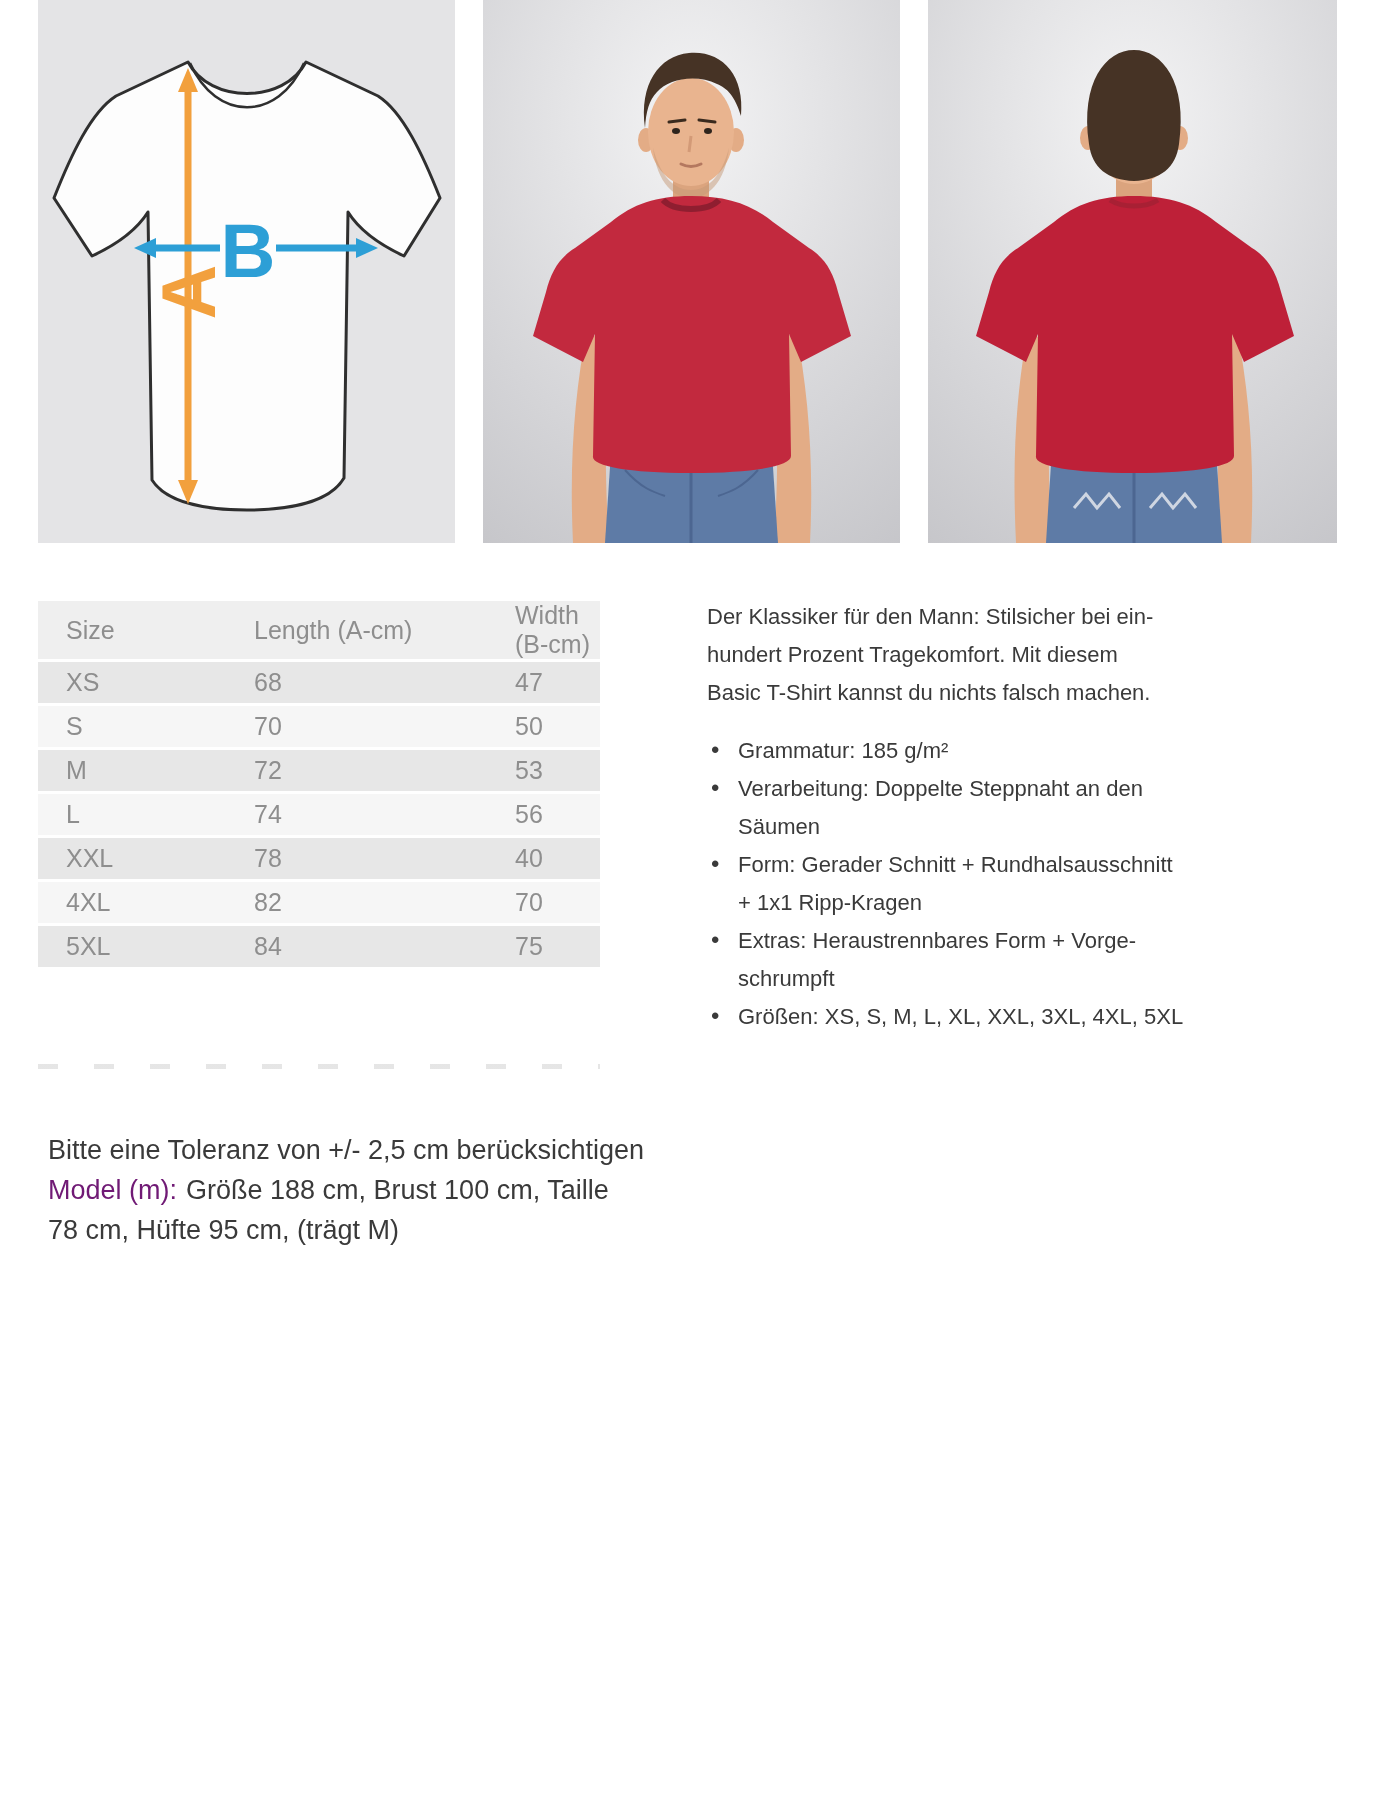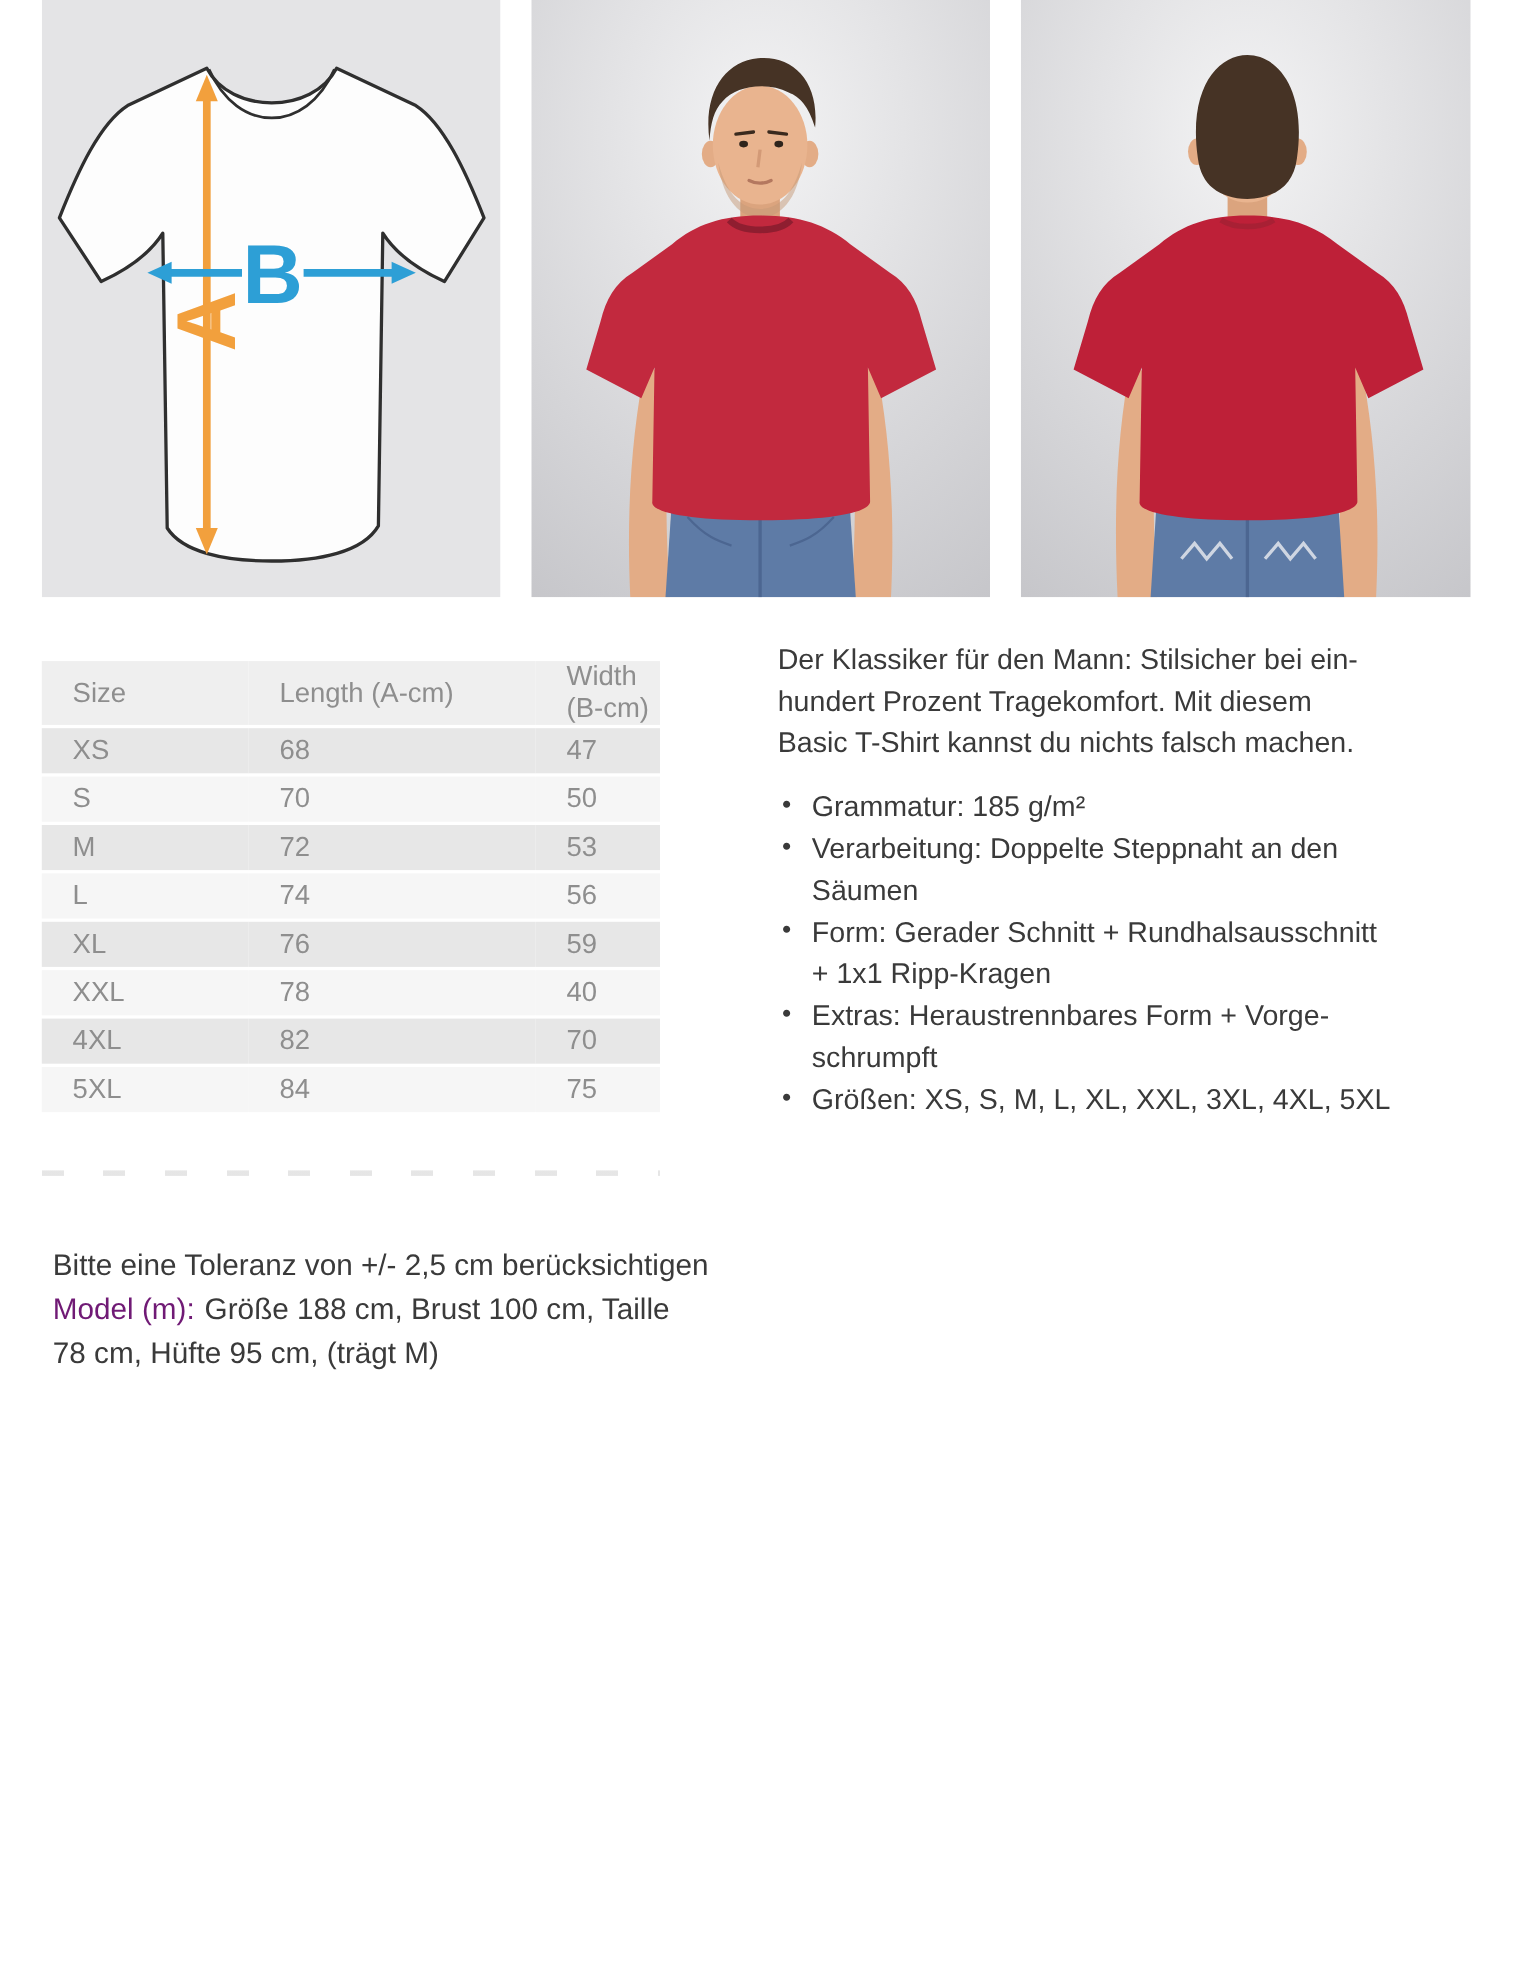--- a/index.html
+++ b/index.html
@@ -28,21 +28,21 @@
   .table-cutoff{position:absolute;left:38px;top:1064px;width:562px;height:5px;
         background:repeating-linear-gradient(90deg,#d8d8d8 0 20px,transparent 20px 56px);
         opacity:.65;}
 
   
   .notes{position:absolute;left:48px;top:1130px;width:600px;font-size:27px;line-height:40px;color:#3a3a3a;}
   .notes p{margin:0;white-space:pre-line;}
   .model-label{font-weight:400;color:#701a75;margin-right:9px;}
 
   
-  .desc{position:absolute;left:707px;top:580px;width:630px;font-size:26px;line-height:38px;color:#3a3a3a;}
+  .desc{position:absolute;left:707px;top:598px;width:630px;font-size:22px;line-height:38px;color:#3a3a3a;}
   .desc .intro{margin:0;white-space:pre-line;}
   .desc ul{list-style:none;margin:20px 0 0 0;padding:0;}
   .desc li{position:relative;padding-left:31px;white-space:pre-line;}
   .desc li::before{content:"\2022";position:absolute;left:4px;top:-1px;font-size:24px;color:#3a3a3a;}
 </style>
 </head>
 <body>
 
 <div class="page">
 
@@ -169,25 +169,20 @@
       </tr>
       <tr>
         <td>M</td>
         <td>72</td>
         <td>53</td>
       </tr>
       <tr>
         <td>L</td>
         <td>74</td>
         <td>56</td>
-      </tr>
-      <tr>
-        <td>XL</td>
-        <td>76</td>
-        <td>59</td>
       </tr>
       <tr>
         <td>XXL</td>
         <td>78</td>
         <td>40</td>
       </tr>
       <tr>
         <td>4XL</td>
         <td>82</td>
         <td>70</td>

